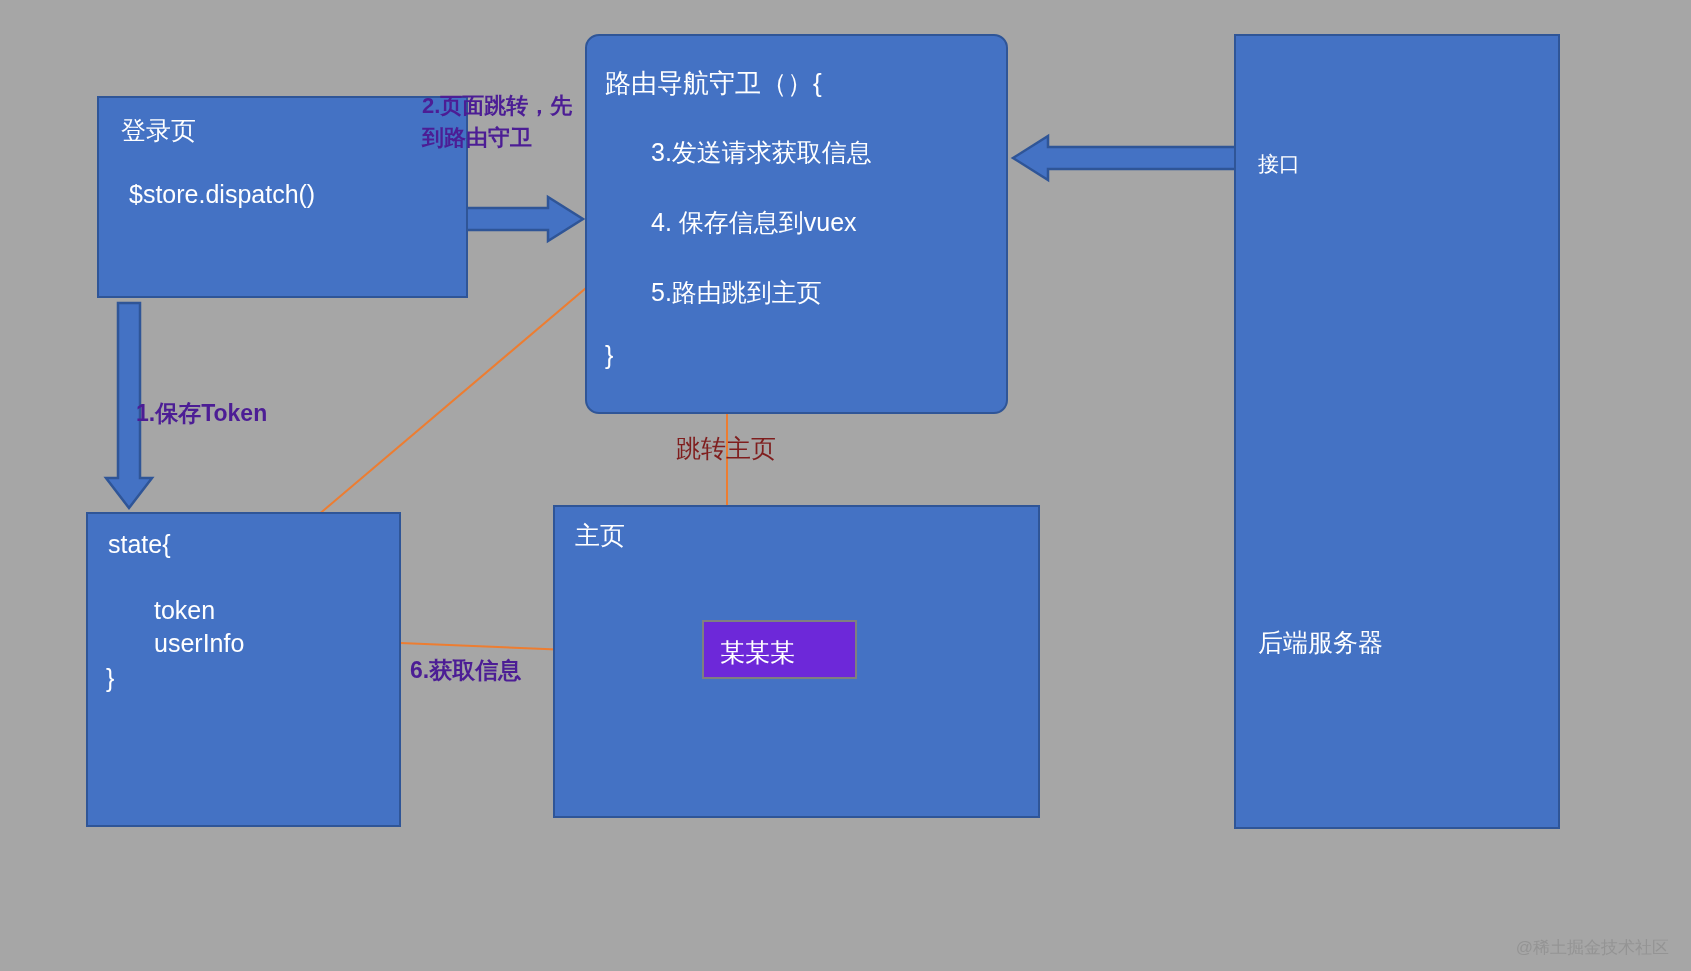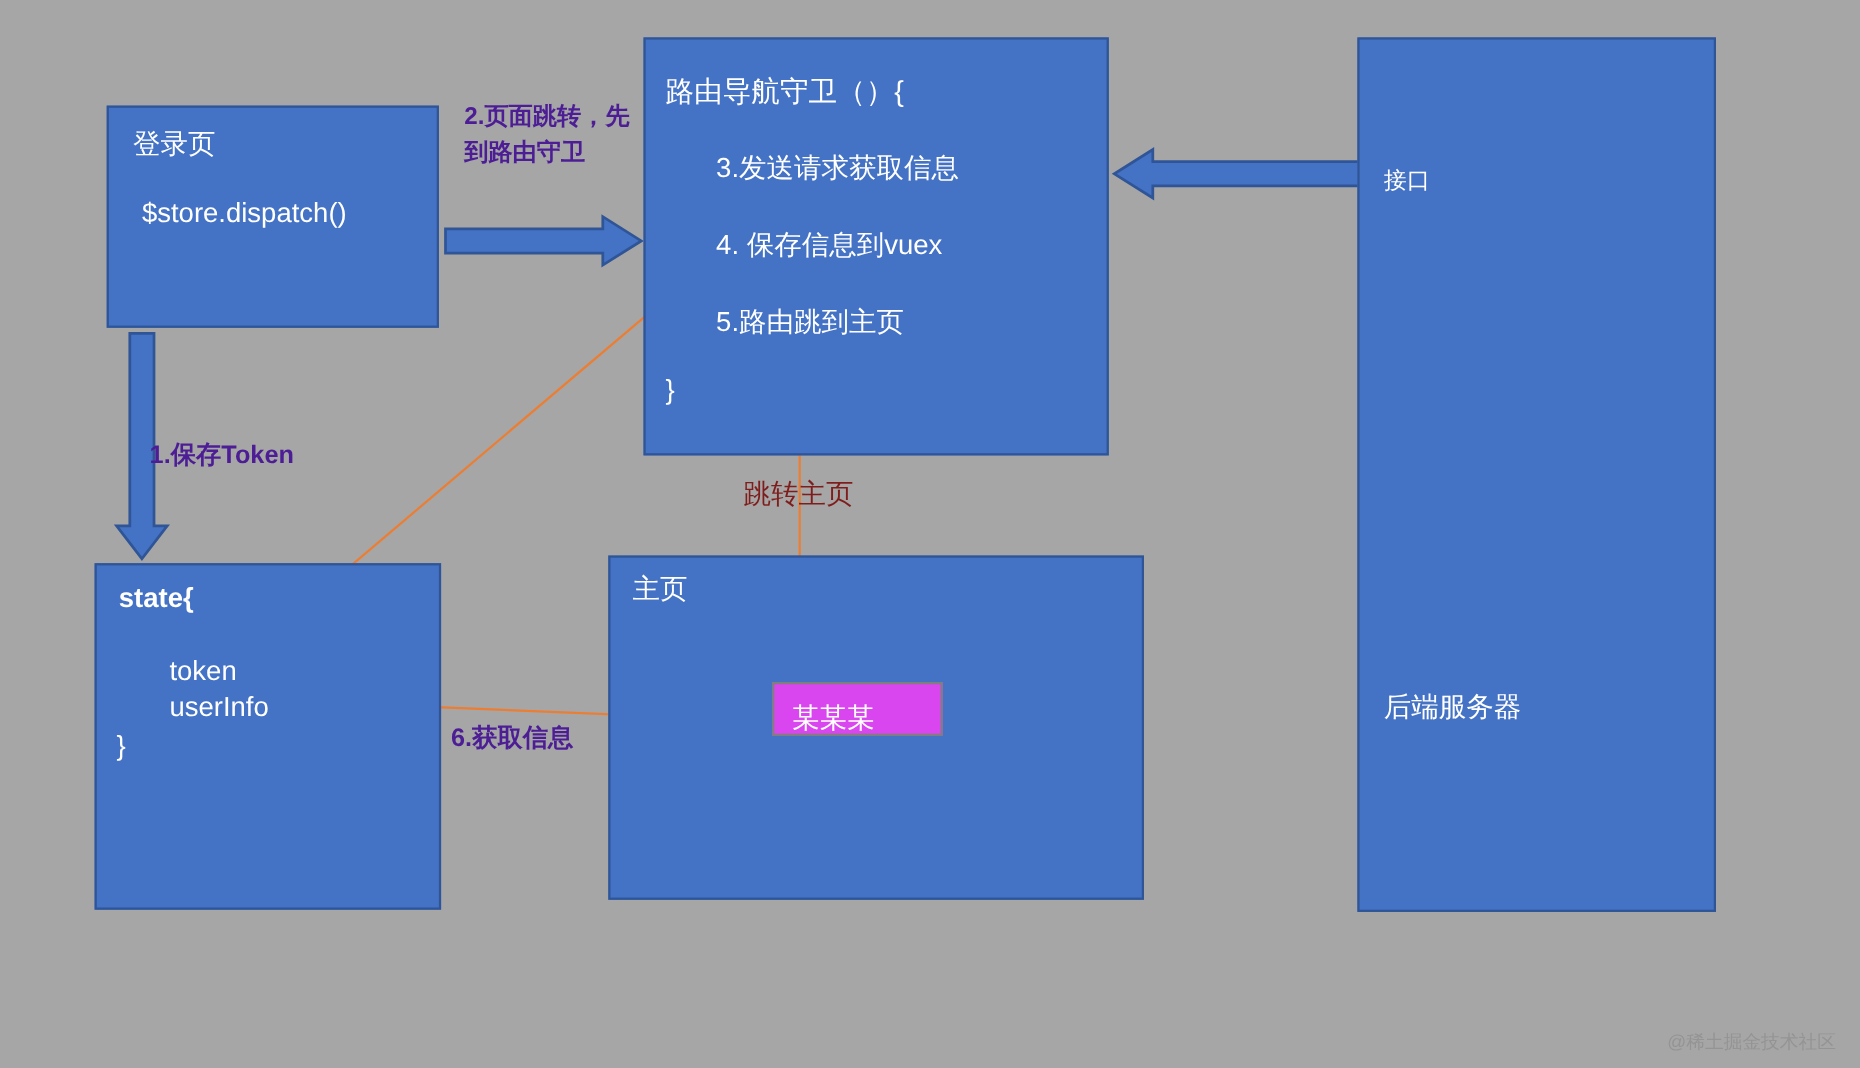--- a/index.html
+++ b/index.html
@@ -34,47 +34,47 @@
     font-weight: 400;
   }
   .box-line {
     position: absolute;
     color: #FFFFFF;
     white-space: nowrap;
     font-weight: 400;
   }
 
   
-  #login-box { left: 97px; top: 96px; width: 302px; height: 202px; }
+  #login-box { left: 97px; top: 96px; width: 371px; height: 202px; }
   #login-title { left: 22px; top: 16px; font-size: 25px; }
   #login-code  { left: 30px; top: 82px; font-size: 25px; }
 
   
-  #guard-box { left: 585px; top: 34px; width: 423px; height: 380px; }
+  #guard-box { left: 585px; top: 34px; width: 423px; height: 380px; border-radius: 14px; }
   #guard-title { left: 18px; top: 30px; font-size: 26px; }
   #guard-l1 { left: 64px; top: 100px; font-size: 25px; }
   #guard-l2 { left: 64px; top: 170px; font-size: 25px; }
   #guard-l3 { left: 64px; top: 240px; font-size: 25px; }
   #guard-close { left: 18px; top: 305px; font-size: 25px; }
 
   
   #state-box { left: 86px; top: 512px; width: 315px; height: 315px; }
-  #state-title { left: 20px; top: 16px; font-size: 25px; font-weight: bold; }
+  #state-title { left: 20px; top: 16px; font-size: 25px; }
   #state-token { left: 66px; top: 82px; font-size: 25px; }
   #state-userinfo { left: 66px; top: 115px; font-size: 25px; }
   #state-close { left: 18px; top: 150px; font-size: 25px; }
 
   
   #home-box { left: 553px; top: 505px; width: 487px; height: 313px; }
   #home-title { left: 20px; top: 12px; font-size: 25px; }
   #home-inner {
     position: absolute;
     left: 147px; top: 113px;
-    width: 155px; height: 49px;
-    background: #d946ef;
+    width: 155px; height: 59px;
+    background: #6d28d9;
     border: 2px solid #7F7F7F;
     box-sizing: border-box;
   }
   #home-inner-label {
     position: absolute;
     left: 16px; top: 14px;
     font-size: 25px;
     color: #FFFFFF;
     white-space: nowrap;
   }

